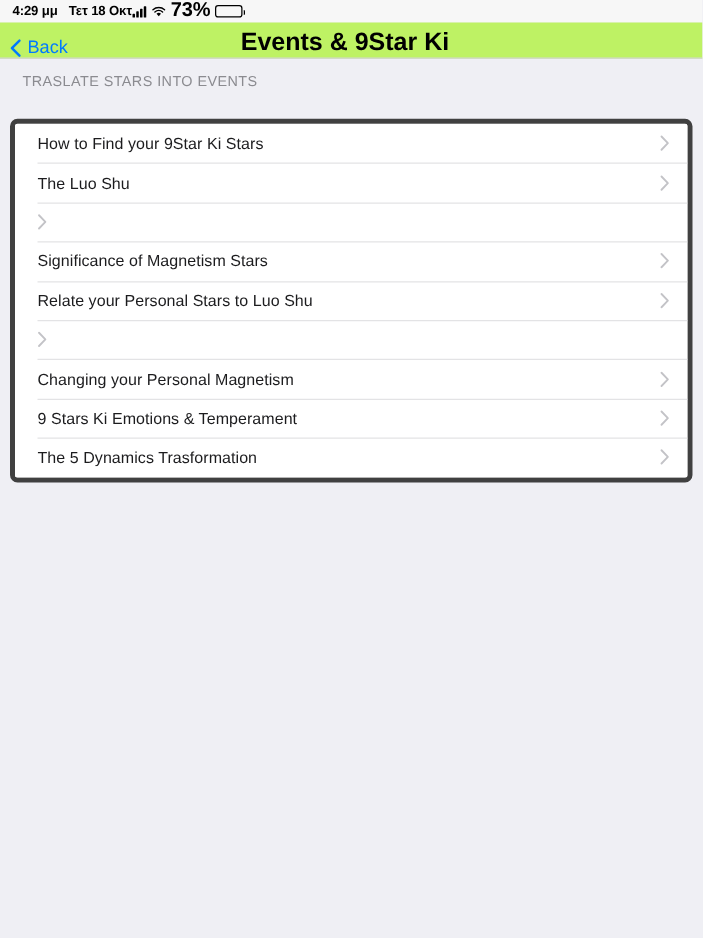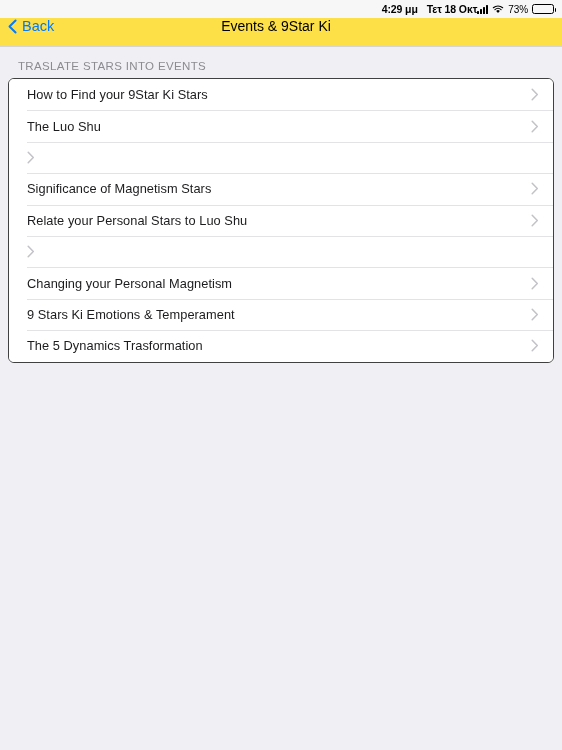--- a/index.html
+++ b/index.html
@@ -14,21 +14,21 @@
     -webkit-font-smoothing: antialiased;
     overflow: hidden;
   }
 
   
   .status-bar {
     height: 18px;
     background: #f7f7f7;
     display: flex;
     align-items: center;
-    justify-content: flex-end;
+    justify-content: flex-start;
     padding: 0 8px 0 10px;
     box-sizing: border-box;
     font-size: 10.5px;
     color: #000;
     font-weight: bold;
     letter-spacing: -0.1px;
   }
   .status-left {
     display: flex;
     align-items: center;
@@ -59,22 +59,22 @@
   .signal i:nth-child(4) { height: 9px; }
 
   .wifi {
     width: 12px;
     height: 9px;
     position: relative;
   }
   .wifi svg { display: block; }
 
   .batt-pct {
-    font-size: 10px;
-    font-weight: normal;
+    font-size: 16px;
+    font-weight: bold;
   }
   .battery {
     width: 22px;
     height: 10px;
     border: 1px solid #000;
     border-radius: 2.5px;
     position: relative;
     box-sizing: border-box;
     padding: 1px;
   }
@@ -90,25 +90,25 @@
   }
   .battery-fill {
     height: 100%;
     background: #000;
     border-radius: 1px;
   }
 
   
   .nav-bar {
     height: 29px;
-    background: #fde047;
+    background: #bef264;
     border-bottom: 1px solid #d3d3d8;
     position: relative;
     display: flex;
-    align-items: flex-start;
+    align-items: flex-end;
     box-sizing: border-box;
   }
   .back-button {
     display: flex;
     align-items: center;
     gap: 5px;
     margin-left: 8px;
     cursor: pointer;
     color: #007aff;
     font-size: 14.5px;
@@ -116,40 +116,41 @@
   .back-chevron {
     display: block;
     width: 9px;
     height: 15px;
   }
   .nav-title {
     position: absolute;
     left: 0;
     right: 10px;
     text-align: center;
-    font-size: 14px;
+    font-size: 20px;
     color: #000;
     pointer-events: none;
+    font-weight: bold;
   }
 
   
   .content {
     padding-top: 13px;
   }
   .section-header {
     font-size: 11.5px;
     color: #8b8b90;
     letter-spacing: 0.35px;
-    padding: 0 0 6px 18px;
+    padding: 0 0 12px 18px;
     text-transform: uppercase;
   }
   .card {
-    margin: 0 8px;
+    margin: 11px 8px;
     background: #ffffff;
-    border: 1px solid #404040;
+    border: 4px solid #404040;
     border-radius: 6px;
     overflow: hidden;
   }
   .row {
     height: 31.4px;
     display: flex;
     align-items: center;
     padding-left: 18px;
     padding-right: 12px;
     position: relative;

